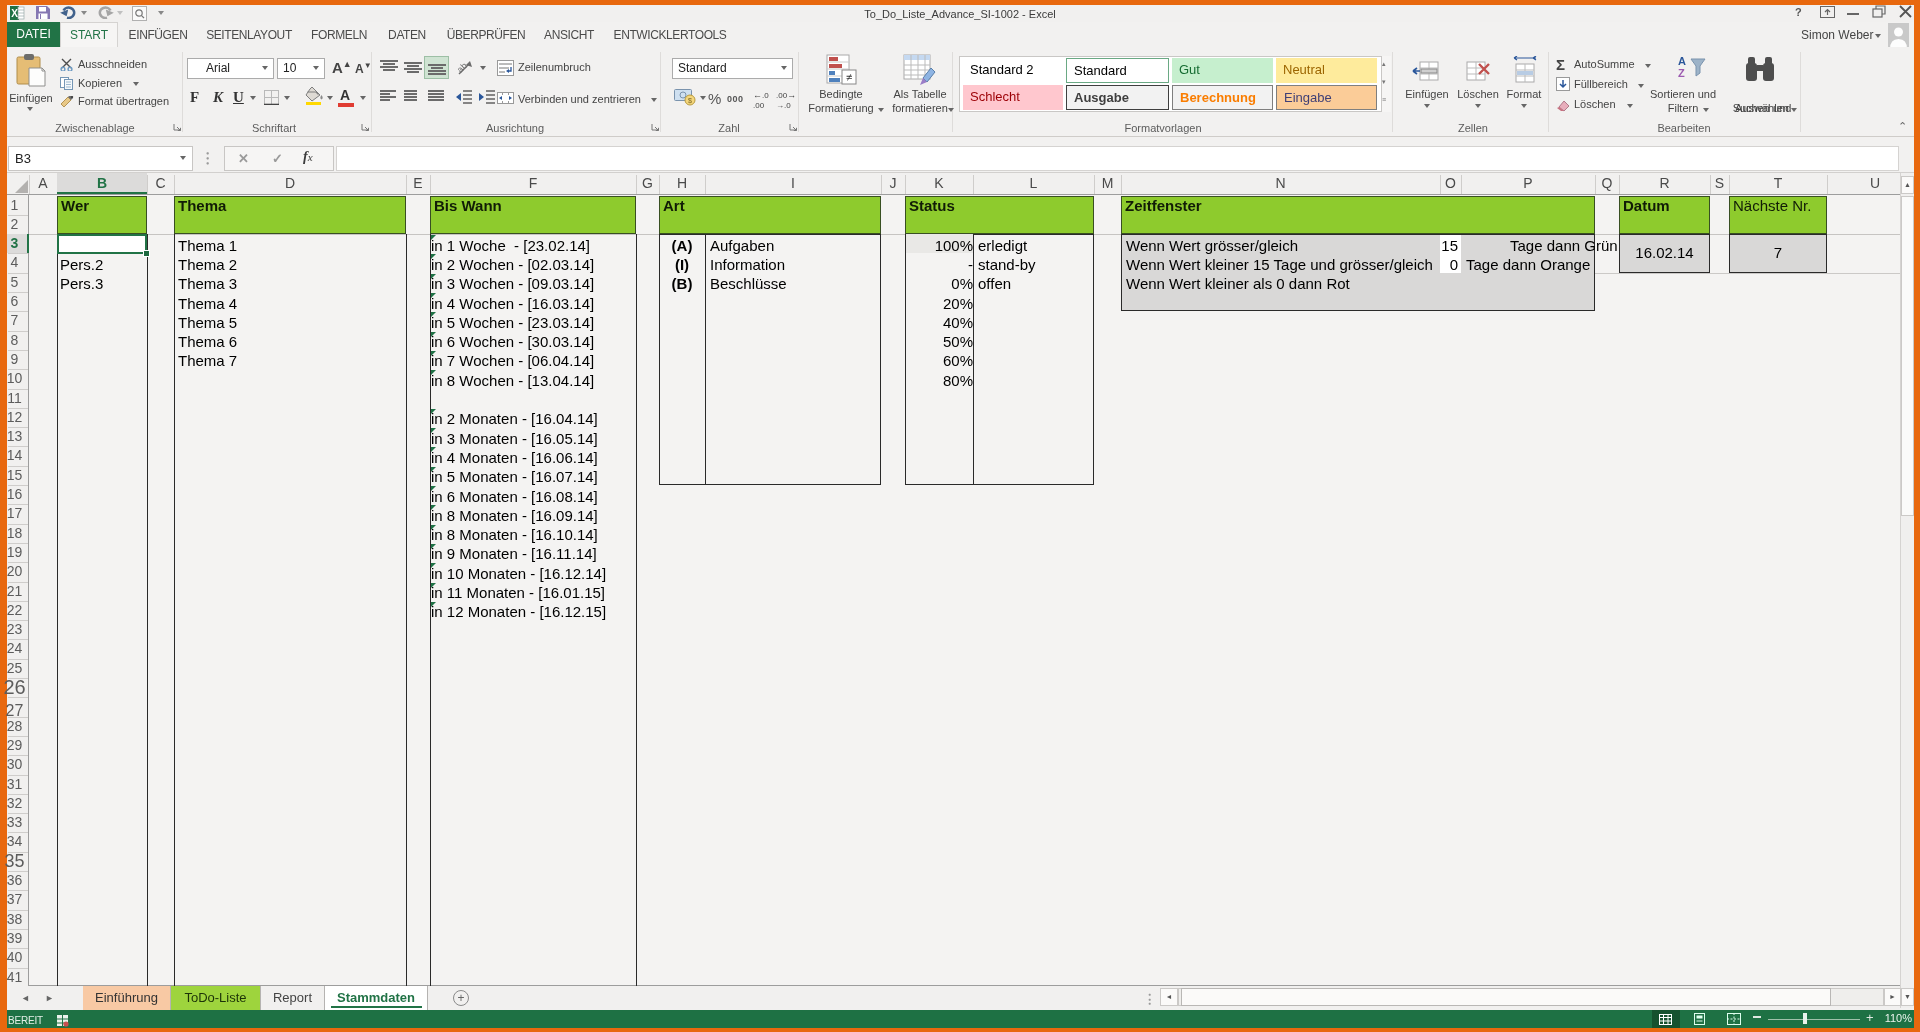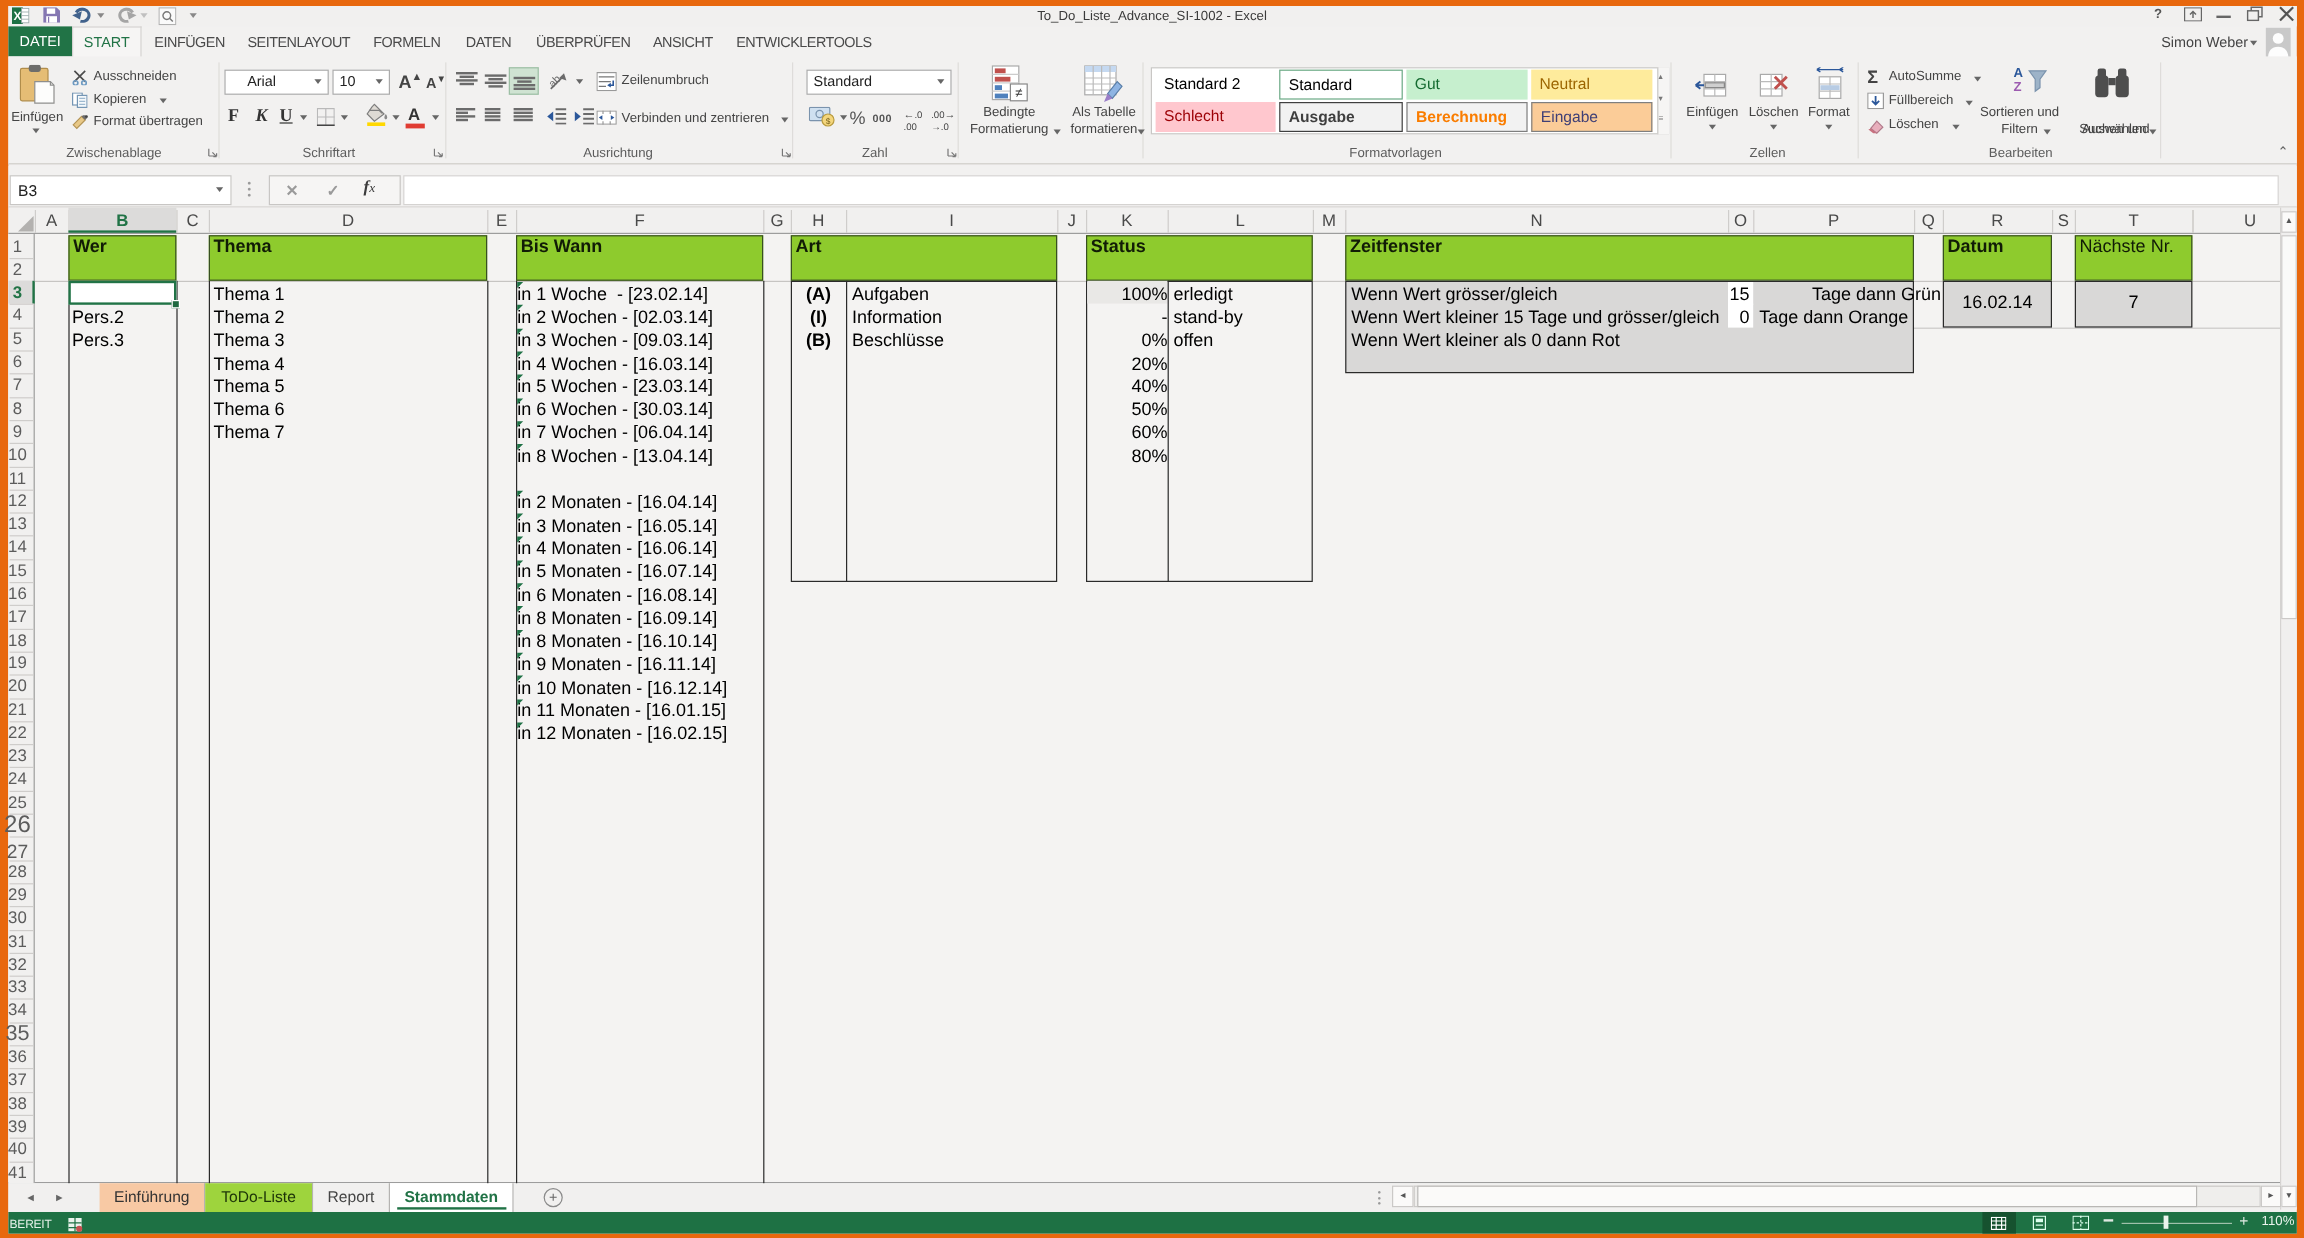--- a/index.html
+++ b/index.html
@@ -552,21 +552,21 @@
 <div class="ab" style="left:431px;top:409.3px;font-size:15px;color:#000;text-align:left;line-height:19.3px;white-space:pre;z-index:5;">in 2 Monaten - [16.04.14]</div>
 <div class="ab" style="left:431px;top:428.6px;font-size:15px;color:#000;text-align:left;line-height:19.3px;white-space:pre;z-index:5;">in 3 Monaten - [16.05.14]</div>
 <div class="ab" style="left:431px;top:447.9px;font-size:15px;color:#000;text-align:left;line-height:19.3px;white-space:pre;z-index:5;">in 4 Monaten - [16.06.14]</div>
 <div class="ab" style="left:431px;top:467.2px;font-size:15px;color:#000;text-align:left;line-height:19.3px;white-space:pre;z-index:5;">in 5 Monaten - [16.07.14]</div>
 <div class="ab" style="left:431px;top:486.5px;font-size:15px;color:#000;text-align:left;line-height:19.3px;white-space:pre;z-index:5;">in 6 Monaten - [16.08.14]</div>
 <div class="ab" style="left:431px;top:505.8px;font-size:15px;color:#000;text-align:left;line-height:19.3px;white-space:pre;z-index:5;">in 8 Monaten - [16.09.14]</div>
 <div class="ab" style="left:431px;top:525.1px;font-size:15px;color:#000;text-align:left;line-height:19.3px;white-space:pre;z-index:5;">in 8 Monaten - [16.10.14]</div>
 <div class="ab" style="left:431px;top:544.4px;font-size:15px;color:#000;text-align:left;line-height:19.3px;white-space:pre;z-index:5;">in 9 Monaten - [16.11.14]</div>
 <div class="ab" style="left:431px;top:563.7px;font-size:15px;color:#000;text-align:left;line-height:19.3px;white-space:pre;z-index:5;">in 10 Monaten - [16.12.14]</div>
 <div class="ab" style="left:431px;top:583.0px;font-size:15px;color:#000;text-align:left;line-height:19.3px;white-space:pre;z-index:5;">in 11 Monaten - [16.01.15]</div>
-<div class="ab" style="left:431px;top:602.3px;font-size:15px;color:#000;text-align:left;line-height:19.3px;white-space:pre;z-index:5;">in 12 Monaten - [16.02.15]</div>
+<div class="ab" style="left:431px;top:602.3px;font-size:15px;color:#000;text-align:left;line-height:19.3px;white-space:pre;z-index:5;">in 12 Monaten - [16.12.15]</div>
 <div class="ab" style="left:431px;top:235.1px;width:0;height:0;border-top:5px solid #1e7145;border-right:5px solid transparent;z-index:6"></div>
 <div class="ab" style="left:431px;top:254.4px;width:0;height:0;border-top:5px solid #1e7145;border-right:5px solid transparent;z-index:6"></div>
 <div class="ab" style="left:431px;top:273.7px;width:0;height:0;border-top:5px solid #1e7145;border-right:5px solid transparent;z-index:6"></div>
 <div class="ab" style="left:431px;top:293.0px;width:0;height:0;border-top:5px solid #1e7145;border-right:5px solid transparent;z-index:6"></div>
 <div class="ab" style="left:431px;top:312.3px;width:0;height:0;border-top:5px solid #1e7145;border-right:5px solid transparent;z-index:6"></div>
 <div class="ab" style="left:431px;top:331.6px;width:0;height:0;border-top:5px solid #1e7145;border-right:5px solid transparent;z-index:6"></div>
 <div class="ab" style="left:431px;top:350.9px;width:0;height:0;border-top:5px solid #1e7145;border-right:5px solid transparent;z-index:6"></div>
 <div class="ab" style="left:431px;top:370.2px;width:0;height:0;border-top:5px solid #1e7145;border-right:5px solid transparent;z-index:6"></div>
 <div class="ab" style="left:431px;top:408.8px;width:0;height:0;border-top:5px solid #1e7145;border-right:5px solid transparent;z-index:6"></div>
 <div class="ab" style="left:431px;top:428.1px;width:0;height:0;border-top:5px solid #1e7145;border-right:5px solid transparent;z-index:6"></div>

